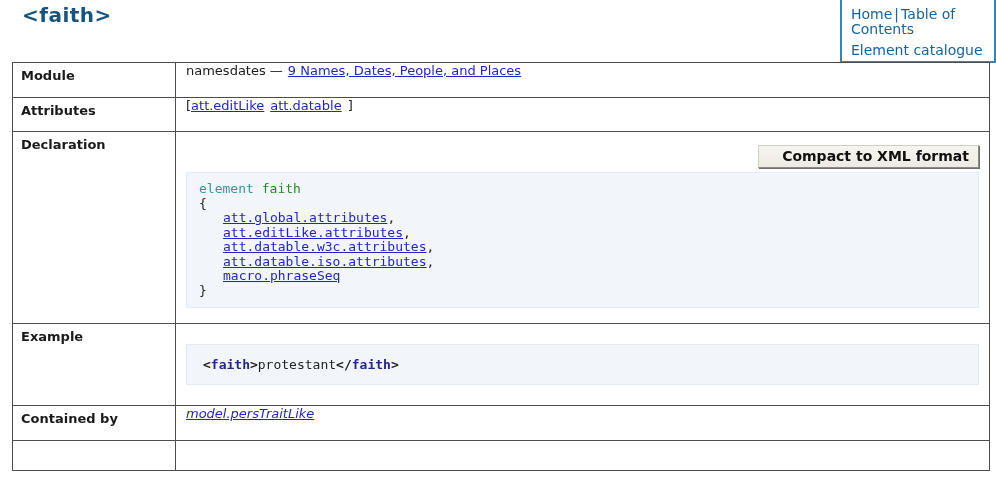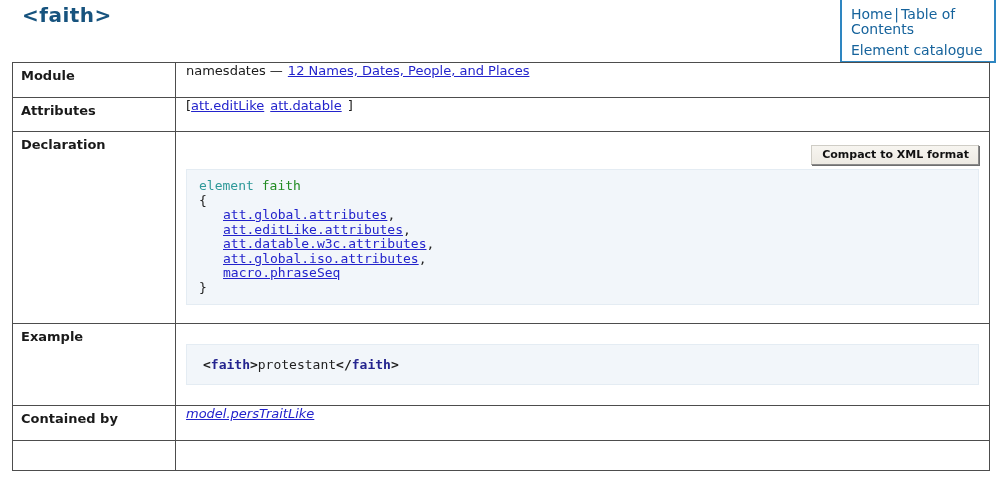--- a/index.html
+++ b/index.html
@@ -41,24 +41,24 @@
   td.label{width:163px; font-weight:bold; padding:5px 8px; font-size:13px;}
   td.value{padding:0 0 0 10px; vertical-align:middle;}
   td.desc-cell{padding:6px 11px; vertical-align:middle;}
   a.std{color:var(--link); text-decoration:underline; cursor:pointer;}
   .mr{margin-right:5px;}
   .mr6{margin-right:6px;}
   
   td.decl-cell{padding:0; vertical-align:top;}
   .btnrow{text-align:right; padding:13px 10px 0 0;}
   button.xmlbtn{
-    font-family:"DejaVu Sans", sans-serif; font-size:11px; font-weight:bold;
+    font-family:"DejaVu Sans", sans-serif; font-size:14px; font-weight:bold;
     color:#111; background:linear-gradient(#f7f5f0, var(--button_bg));
     border:1px solid #8a8a8a; border-top-color:#cfcdc6; border-left-color:#cfcdc6;
-    box-shadow:1px 1px 0 #6f6f6f; padding:2px 9px 3px 10px; cursor:pointer;
+    box-shadow:1px 1px 0 #6f6f6f; padding:2px 9px 3px 23px; cursor:pointer;
   }
   .codeblock{
     margin:4px 10px 0 10px; background:var(--code_bg);
     border:1px solid #E4ECF3; padding:9px 12px;
     font-family:"DejaVu Sans Mono", "Liberation Mono", monospace;
     font-size:13px; line-height:14.5px; color:#222;
   }
   .cline{white-space:pre;}
   .cline.indent{padding-left:24px;}
   .kw{color:var(--keyword_teal); margin-right:8px;}
@@ -87,41 +87,41 @@
   <div class="navbox">
     <p><a>Home</a><span class="nav-sep">|</span><a>Table of Contents</a></p>
     <p><a>Element catalogue</a></p>
   </div>
 
   <table class="spec">
     <tbody>
 
     <tr>
       <td class="label" style="height:35px;margin-left:12px;">Module</td>
-      <td class="value"><span class="mr">namesdates —</span><a class="std">12 Names, Dates, People, and Places</a></td>
+      <td class="value"><span class="mr">namesdates —</span><a class="std">9 Names, Dates, People, and Places</a></td>
     </tr>
 
     <tr>
       <td class="label" style="height:34px;">Attributes</td>
       <td class="value"><span>[</span><a class="std mr6">att.editLike</a><a class="std mr6">att.datable</a><span>]</span></td>
     </tr>
 
     <tr>
       <td class="label" style="height:192px;">Declaration</td>
       <td class="decl-cell">
         <div class="btnrow">
           <button class="xmlbtn">Compact to XML format</button>
         </div>
         <div class="codeblock">
           <div class="cline"><span class="kw">element</span><span class="elname">faith</span></div>
           <div class="cline">{</div>
           <div class="cline indent"><a class="clink">att.global.attributes</a><span class="plain">,</span></div>
           <div class="cline indent"><a class="clink">att.editLike.attributes</a><span class="plain">,</span></div>
           <div class="cline indent"><a class="clink">att.datable.w3c.attributes</a><span class="plain">,</span></div>
-          <div class="cline indent"><a class="clink">att.global.iso.attributes</a><span class="plain">,</span></div>
+          <div class="cline indent"><a class="clink">att.datable.iso.attributes</a><span class="plain">,</span></div>
           <div class="cline indent"><a class="clink">macro.phraseSeq</a></div>
           <div class="cline">}</div>
         </div>
       </td>
     </tr>
 
     <tr>
       <td class="label" style="height:82px;">Example</td>
       <td class="ex-cell">
         <div class="exblock"><span class="exbracket">&lt;</span><span class="extag">faith</span><span class="exbracket">&gt;</span><span>protestant</span><span class="exbracket">&lt;/</span><span class="extag">faith</span><span class="exbracket">&gt;</span></div>

